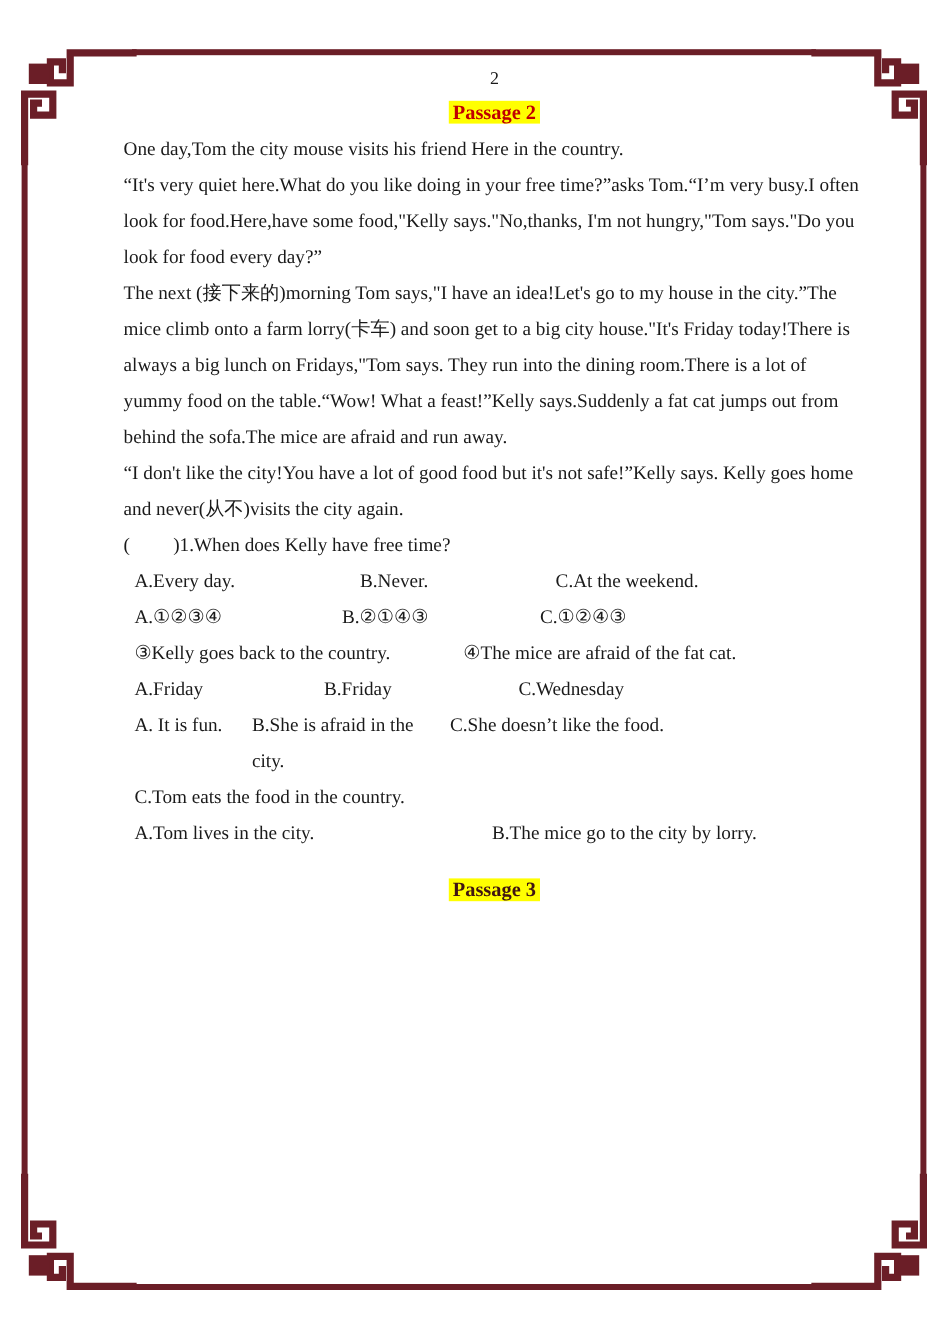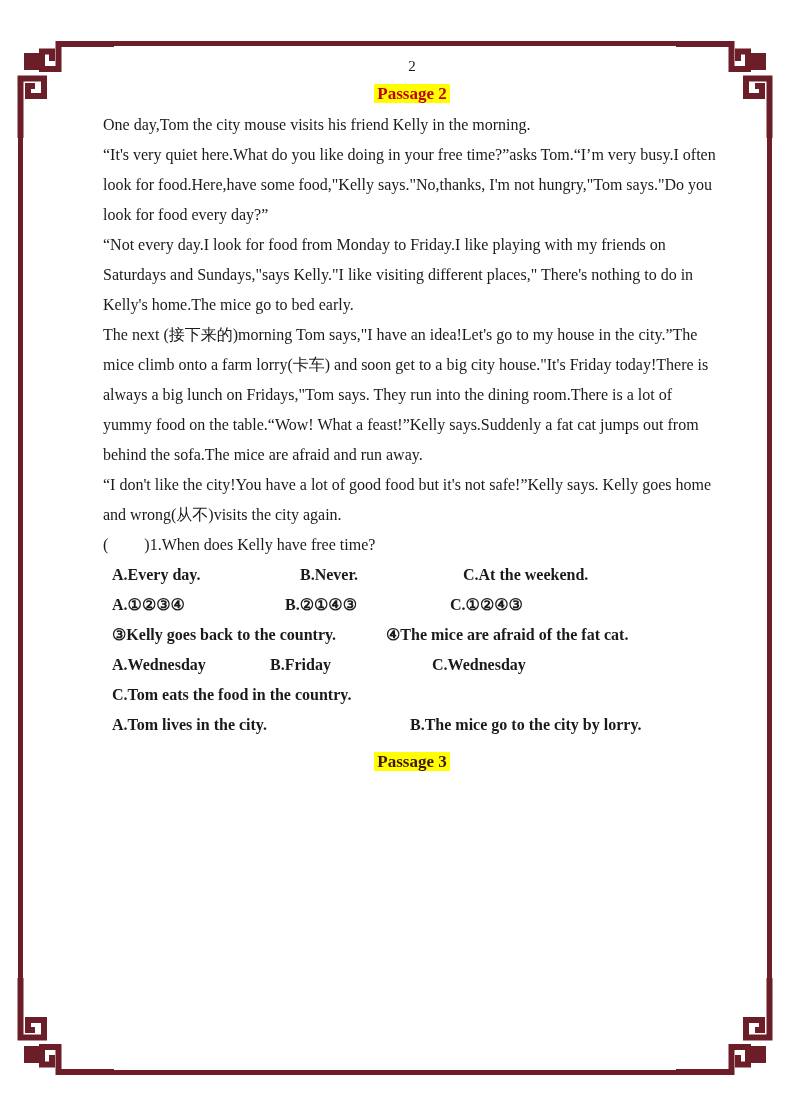--- a/index.html
+++ b/index.html
@@ -19,24 +19,24 @@
   .b-bottom{left:110px;right:110px;bottom:43px;height:5px;}
   .b-left{left:18px;width:5px;top:134px;bottom:138px;}
   .b-right{right:18px;width:5px;top:134px;bottom:138px;}
   
   .content{position:absolute;left:103px;top:44px;width:618px;font-size:16px;line-height:30px;}
   .page-num{margin-top:14px;line-height:16px;font-size:15px;text-align:center;}
   .heading{margin:8px 0 0;line-height:24px;font-size:17px;font-weight:bold;text-align:center;}
   .hl{background:var(--highlight-color,#ffff00);padding:0 3px;}
   .hl2{color:var(--p2-color,#c00000);}
   .hl3{color:var(--p3-color,#401512);}
-  .heading.h3{margin-top:10px;}
+  .heading.h3{margin-top:20px;}
   p{margin:0;}
   .body-start{margin-top:4px;}
-  .opts{padding-left:9px;font-weight:bold;}
+  .opts{padding-left:9px;}
   .opts span{display:inline-block;vertical-align:top;}
   .q1a{width:188px}.q1b{width:163px}
   .itemcol{width:274px}
   .q2a{width:173px}.q2b{width:165px}
   .q3a{width:158px}.q3b{width:162px}
   .q4a{width:98px}.q4b{width:165px}
   .q5a{width:298px}
 </style>
 </head>
 <body>
@@ -75,42 +75,44 @@
   <div class="bline b-bottom"></div>
   <div class="bline b-left"></div>
   <div class="bline b-right"></div>
 
   <div class="content">
 
     <div class="page-num">2</div>
 
     <h2 class="heading"><span class="hl hl2">Passage 2</span></h2>
 
-    <p class="body-start">One day,Tom the city mouse visits his friend Kelly in the morning.</p>
+    <p class="body-start">One day,Tom the city mouse visits his friend Here in the country.</p>
     <p>“It's very quiet here.What do you like doing in your free time?”asks Tom.“I’m very busy.I often look for food.Here,have some food,"Kelly says."No,thanks, I'm not hungry,"Tom says."Do you look for food every day?”</p>
-    <p>“Not every day.I look for food from Monday to Friday.I like playing with my friends on Saturdays and Sundays,"says Kelly."I like visiting different places," There's nothing to do in Kelly's home.The mice go to bed early.</p>
     <p>The next (接下来的)morning Tom says,"I have an idea!Let's go to my house in the city.”The mice climb onto a farm lorry(卡车) and soon get to a big city house."It's Friday today!There is always a big lunch on Fridays,"Tom says. They run into the dining room.There is a lot of yummy food on the table.“Wow! What a feast!”Kelly says.Suddenly a fat cat jumps out from behind the sofa.The mice are afraid and run away.</p>
-    <p>“I don't like the city!You have a lot of good food but it's not safe!”Kelly says. Kelly goes home and wrong(从不)visits the city again.</p>
+    <p>“I don't like the city!You have a lot of good food but it's not safe!”Kelly says. Kelly goes home and never(从不)visits the city again.</p>
 
     <p class="q">(&nbsp;&nbsp;&nbsp;&nbsp;&nbsp;&nbsp;&nbsp;&nbsp;&nbsp;)1.When does Kelly have free time?</p>
     <p class="opts">
       <span class="q1a">A.Every day.</span><span class="q1b">B.Never.</span><span>C.At the weekend.</span>
     </p>
 
     <p class="opts">
       <span class="q2a">A.①②③④</span><span class="q2b">B.②①④③</span><span>C.①②④③</span>
     </p>
     <p class="opts">
       <span class="itemcol">③Kelly goes back to the country.</span><span>④The mice are afraid of the fat cat.</span>
     </p>
 
     <p class="opts">
-      <span class="q3a">A.Wednesday</span><span class="q3b">B.Friday</span><span>C.Wednesday</span>
+      <span class="q3a">A.Friday</span><span class="q3b">B.Friday</span><span>C.Wednesday</span>
     </p>
 
+    <p class="opts">
+      <span class="q4a">A. It is fun.</span><span class="q4b">B.She is afraid in the city.</span><span>C.She doesn’t like the food.</span>
+    </p>
 
     <p class="opts">
       <span>C.Tom eats the food in the country.</span>
     </p>
     <p class="opts">
       <span class="q5a">A.Tom lives in the city.</span><span>B.The mice go to the city by lorry.</span>
     </p>
 
     <h2 class="heading h3"><span class="hl hl3">Passage 3</span></h2>
 

